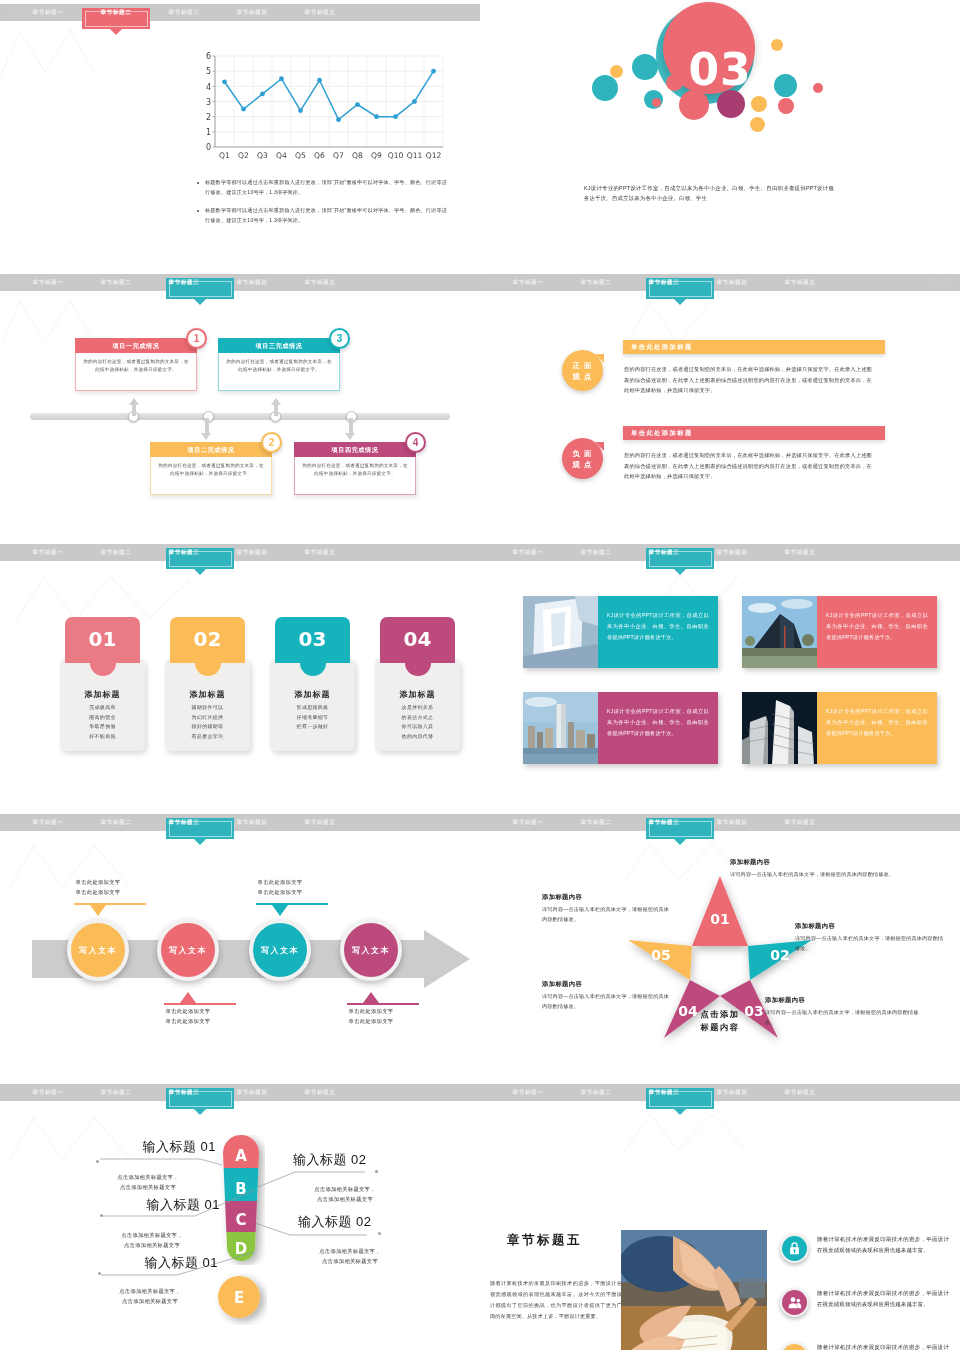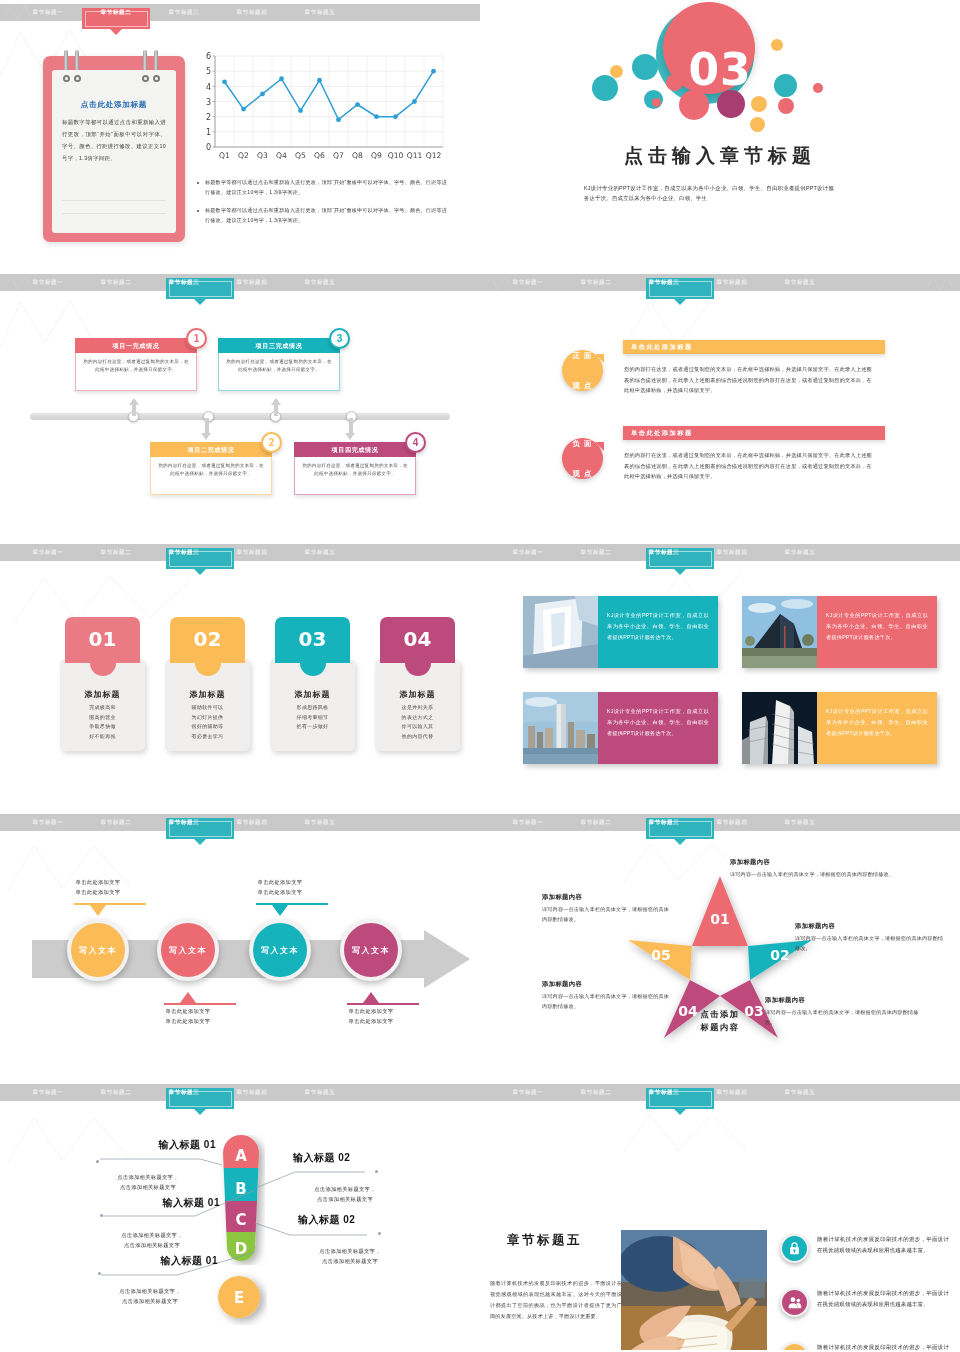--- a/index.html
+++ b/index.html
@@ -169,21 +169,21 @@
   }
   .tl-stem{
     position:absolute; width:4px; background:#cfcfcf;
   }
   .tl-tri{ position:absolute; width:0;height:0; }
   
   .vp-bub{
     position:absolute; width:41px; height:41px; border-radius:50%;
     color:#fff; font-size:7.4px; font-weight:bold;
     text-align:center; letter-spacing:1px;
-    display:flex; flex-direction:column; justify-content:space-between;
+    display:flex; flex-direction:column; justify-content:center;
     line-height:11px;
     box-shadow:0 2px 5px rgba(0,0,0,.2);
   }
   .vp-bub .tail{
     position:absolute; right:-1px; top:4px;
     width:0;height:0;
     border-left:9px solid transparent;
     border-bottom:9px solid transparent;
   }
   .vp-head{
@@ -252,21 +252,21 @@
   .atri{ position:absolute; width:0;height:0; }
   
   .stxt-h{ font-size:6.3px; font-weight:bold; color:#222; letter-spacing:.4px; }
   .stxt-b{ font-size:5.1px; line-height:9.5px; color:#3d3d3d; letter-spacing:.2px; margin-top:3px;}
   .sblock{ position:absolute; }
   .star-center{
     position:absolute; text-align:center; font-size:8.3px; font-weight:bold;
     color:#1f1f1f; line-height:13px; letter-spacing:1.5px; z-index:6;
   }
   .lblk{ position:absolute; width:120px; }
-  .lblk .h{ font-size:10px; font-weight:bold; color:#141414; letter-spacing:.5px; }
+  .lblk .h{ font-size:13px; font-weight:normal; color:#141414; letter-spacing:.5px; }
   .lblk .b{ font-size:5.3px; line-height:10px; color:#2e2e2e; letter-spacing:.3px; margin-top:4px;}
   .ldot{ position:absolute; width:3.4px; height:3.4px; border-radius:50%; background:#9aa4ad; }
   
   .s10-title{
     position:absolute; left:27px; top:152px;
     font-size:12.5px; font-weight:bold; color:#1d1d1d; letter-spacing:2.5px;
   }
   .s10-body{
     position:absolute; left:10px; top:198px; width:132px;
     font-size:5.1px; line-height:11px; color:#3d3d3d;
@@ -307,36 +307,20 @@
     <div class="tab active">章节标题二</div>
     <div class="tab">章节标题三</div>
     <div class="tab">章节标题四</div>
     <div class="tab">章节标题五</div>
   </div>
 
   <svg class="bgwm" style="left:0;top:22px;width:120px;height:60px;" viewBox="0 0 120 60">
     <polyline points="0,55 20,10 45,50 70,8 95,52" fill="none" stroke="#f0f0f0" stroke-width="1.2"></polyline>
   </svg>
 
-  <div class="notepad">
-    <div class="spiral" style="left:21px;"></div>
-    <div class="spiral" style="left:32px;"></div>
-    <div class="spiral" style="left:100px;"></div>
-    <div class="spiral" style="left:111px;"></div>
-    <div class="page">
-      <div class="ring" style="left:11px;top:5px;"></div>
-      <div class="ring" style="left:22px;top:5px;"></div>
-      <div class="ring" style="left:90px;top:5px;"></div>
-      <div class="ring" style="left:101px;top:5px;"></div>
-      <div class="np-title">点击此处添加标题</div>
-      <div class="np-body">标题数字等都可以通过点击和重新输入进行更改，顶部“开始”面板中可以对字体、字号、颜色、行距进行修改。建议正文10号字，1.3倍字间距。</div>
-      <div class="np-rule" style="top:130px;"></div>
-      <div class="np-rule" style="top:143px;"></div>
-    </div>
-  </div>
 
   <div class="chart-wrap">
     <svg class="chart-svg" id="s1chart" width="250" height="115" viewBox="0 0 250 115">
           <rect x="18" y="4" width="228" height="91" fill="#ffffff"></rect>
           <line x1="18" y1="95" x2="246" y2="95" stroke="#e3e3e3" stroke-width="0.6"></line>
           <line x1="18" y1="79.83333333333334" x2="246" y2="79.83333333333334" stroke="#e3e3e3" stroke-width="0.6"></line>
           <line x1="18" y1="64.66666666666667" x2="246" y2="64.66666666666667" stroke="#e3e3e3" stroke-width="0.6"></line>
           <line x1="18" y1="49.5" x2="246" y2="49.5" stroke="#e3e3e3" stroke-width="0.6"></line>
           <line x1="18" y1="34.333333333333336" x2="246" y2="34.333333333333336" stroke="#e3e3e3" stroke-width="0.6"></line>
           <line x1="18" y1="19.166666666666664" x2="246" y2="19.166666666666664" stroke="#e3e3e3" stroke-width="0.6"></line>
@@ -426,21 +410,20 @@
     <div class="bub" style="left:199px;top:72px;width:30px;height:30px;background:#ec6a72;"></div>
     <div class="bub" style="left:237px;top:72px;width:28px;height:28px;background:#a83d72;"></div>
     <div class="bub" style="left:271px;top:78px;width:16px;height:16px;background:#fbbc58;"></div>
     <div class="bub" style="left:270px;top:99px;width:15px;height:15px;background:#fbbc58;"></div>
     <div class="bub" style="left:291px;top:21px;width:12px;height:12px;background:#fbbc58;"></div>
     <div class="bub" style="left:294px;top:56px;width:23px;height:23px;background:#2fb3bc;"></div>
     <div class="bub" style="left:298px;top:80px;width:16px;height:16px;background:#ec6a72;"></div>
     <div class="bub" style="left:333px;top:65px;width:10px;height:10px;background:#ec6a72;"></div>
     <div class="num03">03</div>
   </div>
-  <div class="s2-title">点击输入章节标题</div>
   <div class="s2-sub">KJ设计专业的PPT设计工作室，自成立以来为各中小企业、白领、学生、自由职业者提供PPT设计服务达千次。自成立以来为各中小企业、白领、学生</div>
 </div>
 
 <div class="slide">
   <div class="navbar">
     <svg class="wm" viewBox="0 0 34 17">
       <polyline points="2,16 9,2 16,16 23,2 30,16" fill="none" stroke="#ffffff" stroke-width=".7" opacity=".5"></polyline>
     </svg>
     <div class="tab-act-bg" style="left:166px;">
       <div class="body" style="background:#2fb3bc;"></div>

